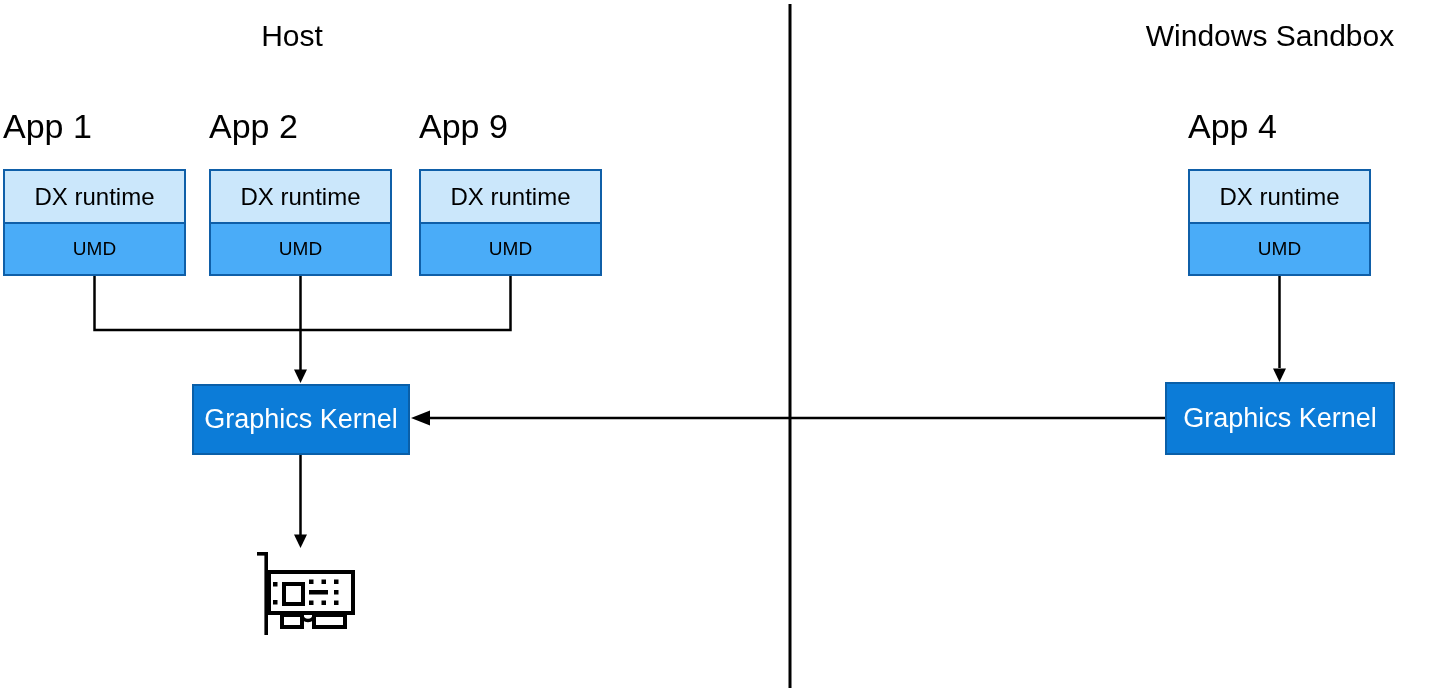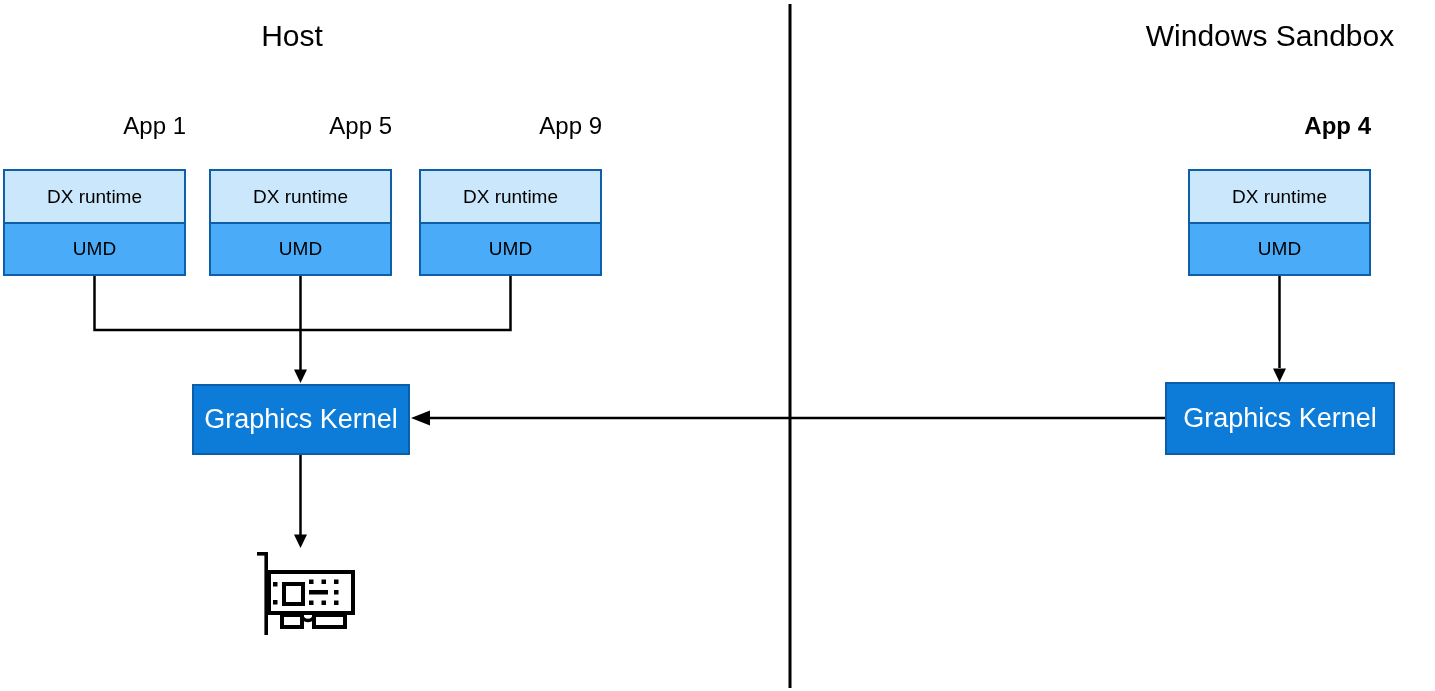--- a/index.html
+++ b/index.html
@@ -8,29 +8,29 @@
     font-family:"Liberation Sans", sans-serif;color:#000;
   }
   .section-title{
     position:absolute;top:16px;height:40px;line-height:40px;
     font-size:30px;text-align:center;white-space:nowrap;
   }
   .title-host{left:192px;width:200px;}
   .title-sandbox{left:1070px;width:400px;}
   .app-label{
     position:absolute;top:108px;width:183px;height:36px;line-height:36px;
-    font-size:24px;text-align:right;white-space:nowrap;
+    font-size:34px;text-align:left;white-space:nowrap;
   }
   .app-box{
     position:absolute;top:169px;width:183px;height:107px;box-sizing:border-box;
     border:2.5px solid var(--box-border,#0f5fa8);display:flex;flex-direction:column;
   }
   .app-runtime{
     flex:0 0 51px;background:var(--runtime-fill,#cbe7fb);
-    display:flex;align-items:center;justify-content:center;font-size:19px;
+    display:flex;align-items:center;justify-content:center;font-size:24px;
   }
   .app-driver{
     flex:1 1 auto;background:var(--driver-fill,#4aacf8);
     border-top:2.5px solid var(--box-border,#0f5fa8);
     display:flex;align-items:center;justify-content:center;font-size:19px;
   }
   .kernel{
     position:absolute;box-sizing:border-box;
     background:var(--kernel-fill,#0c7cd8);border:2px solid var(--kernel-border,#0a5fa8);
     color:var(--kernel-text,#fff);font-size:27px;
@@ -48,33 +48,33 @@
 
   <div class="section-title title-host">Host</div>
   <div class="section-title title-sandbox">Windows Sandbox</div>
 
   <div class="app-label" style="left:3px;">App 1</div>
   <div class="app-box" style="left:3px;">
     <div class="app-runtime">DX runtime</div>
     <div class="app-driver">UMD</div>
   </div>
 
-  <div class="app-label" style="left:209px;">App 5</div>
+  <div class="app-label" style="left:209px;">App 2</div>
   <div class="app-box" style="left:209px;">
     <div class="app-runtime">DX runtime</div>
     <div class="app-driver">UMD</div>
   </div>
 
   <div class="app-label" style="left:419px;">App 9</div>
   <div class="app-box" style="left:419px;">
     <div class="app-runtime">DX runtime</div>
     <div class="app-driver">UMD</div>
   </div>
 
-  <div class="app-label" style="left:1188px;font-weight:bold;">App 4</div>
+  <div class="app-label" style="left:1188px;">App 4</div>
   <div class="app-box" style="left:1188px;">
     <div class="app-runtime">DX runtime</div>
     <div class="app-driver">UMD</div>
   </div>
 
   <div class="kernel kernel-host">Graphics Kernel</div>
   <div class="kernel kernel-sandbox">Graphics Kernel</div>
 
   <svg class="wires" viewBox="0 0 1435 691" xmlns="http://www.w3.org/2000/svg">
     <g stroke="#000" stroke-width="2.5" fill="none">

